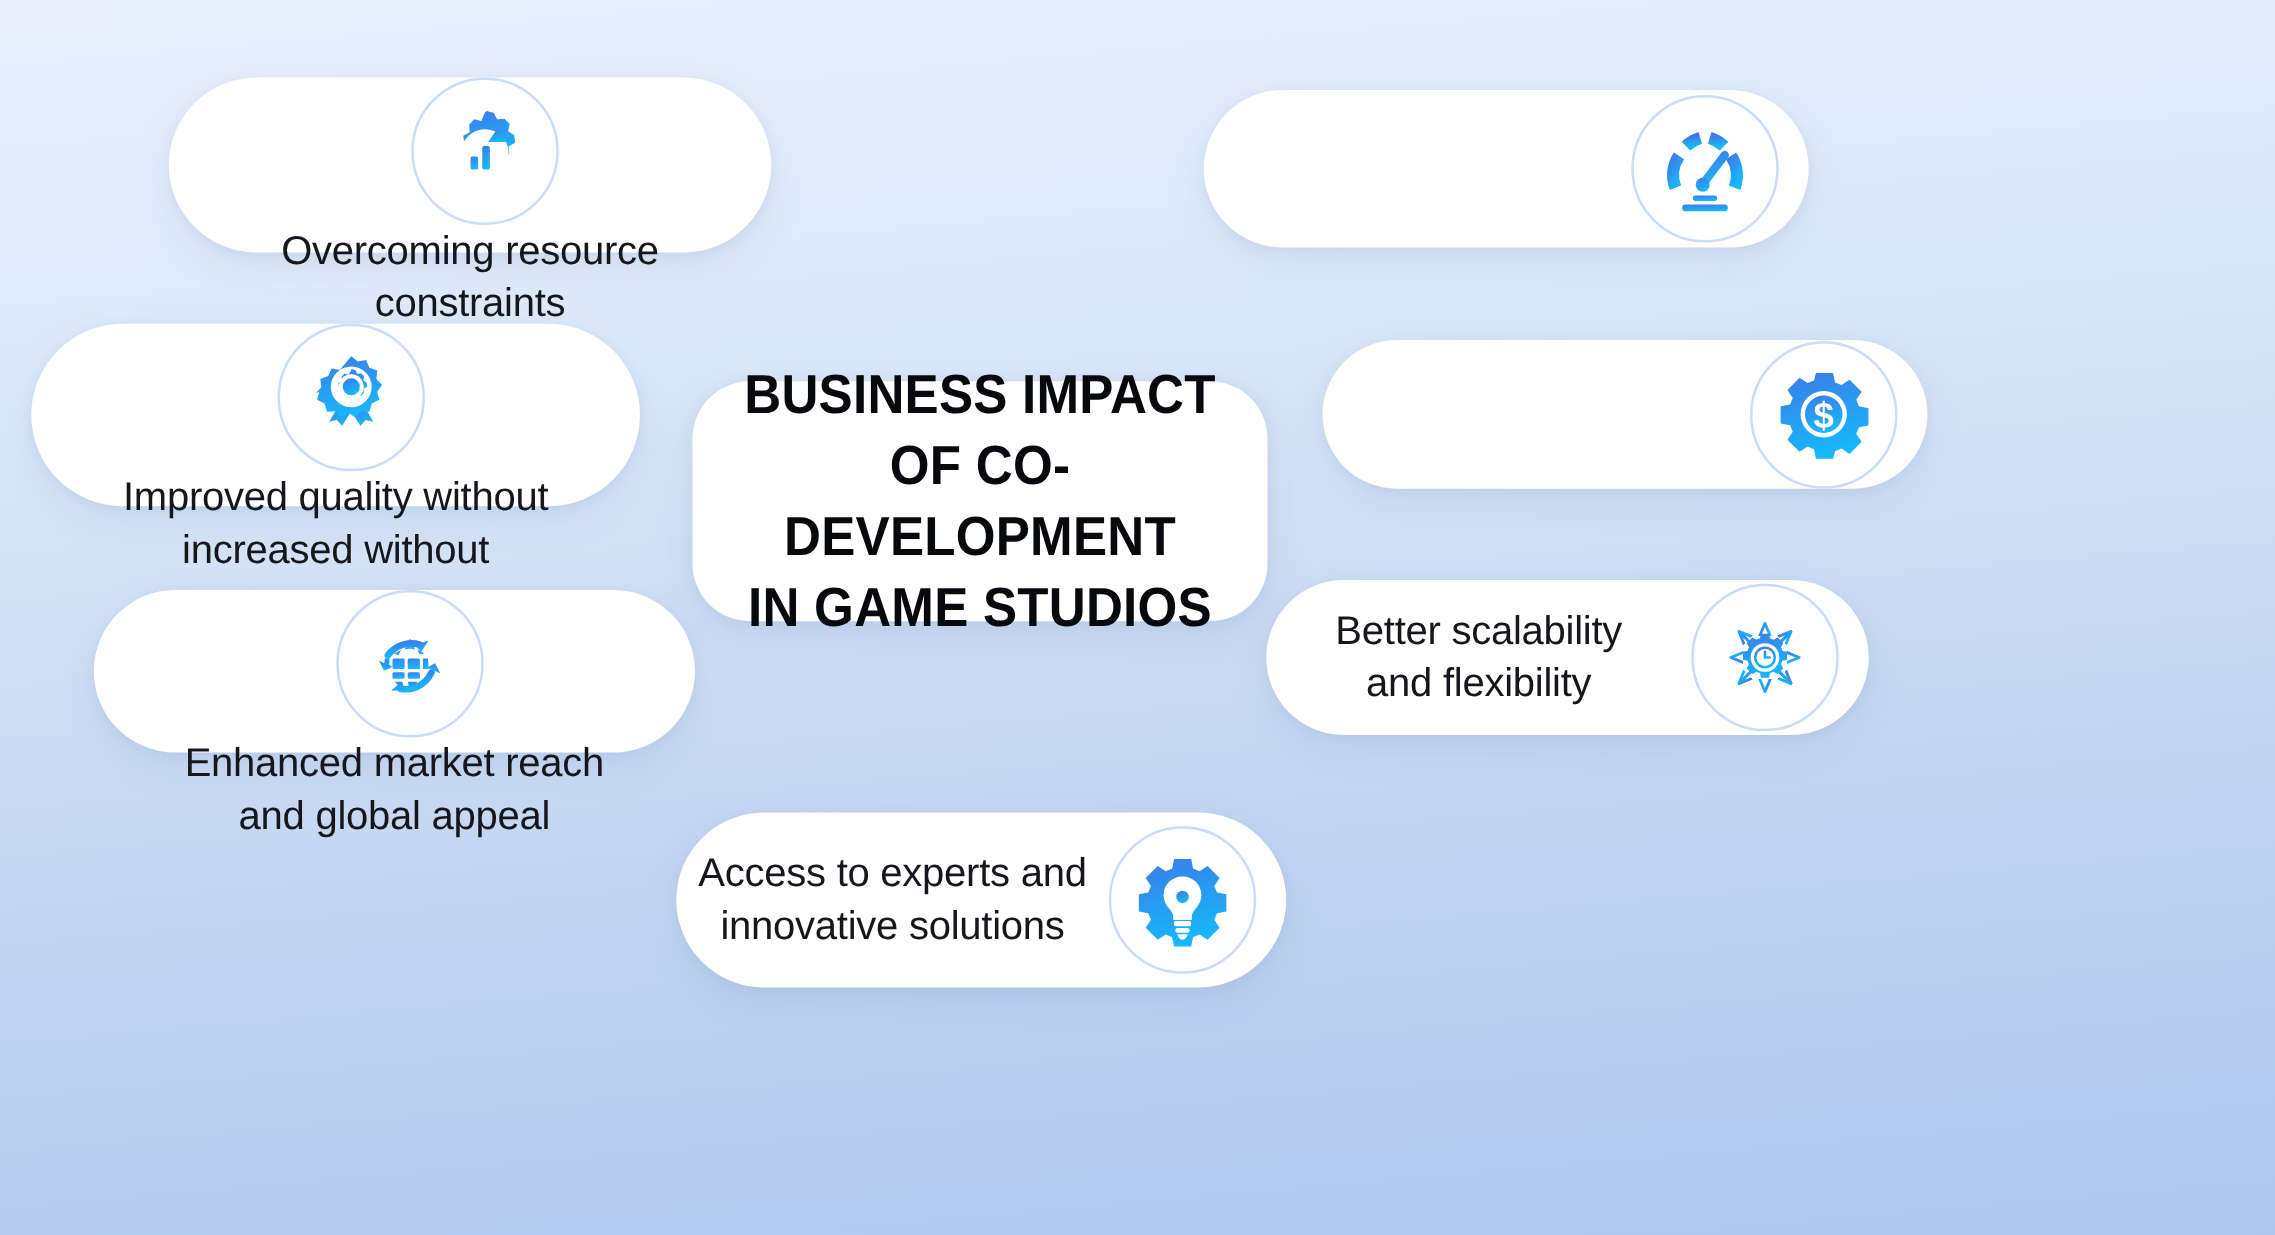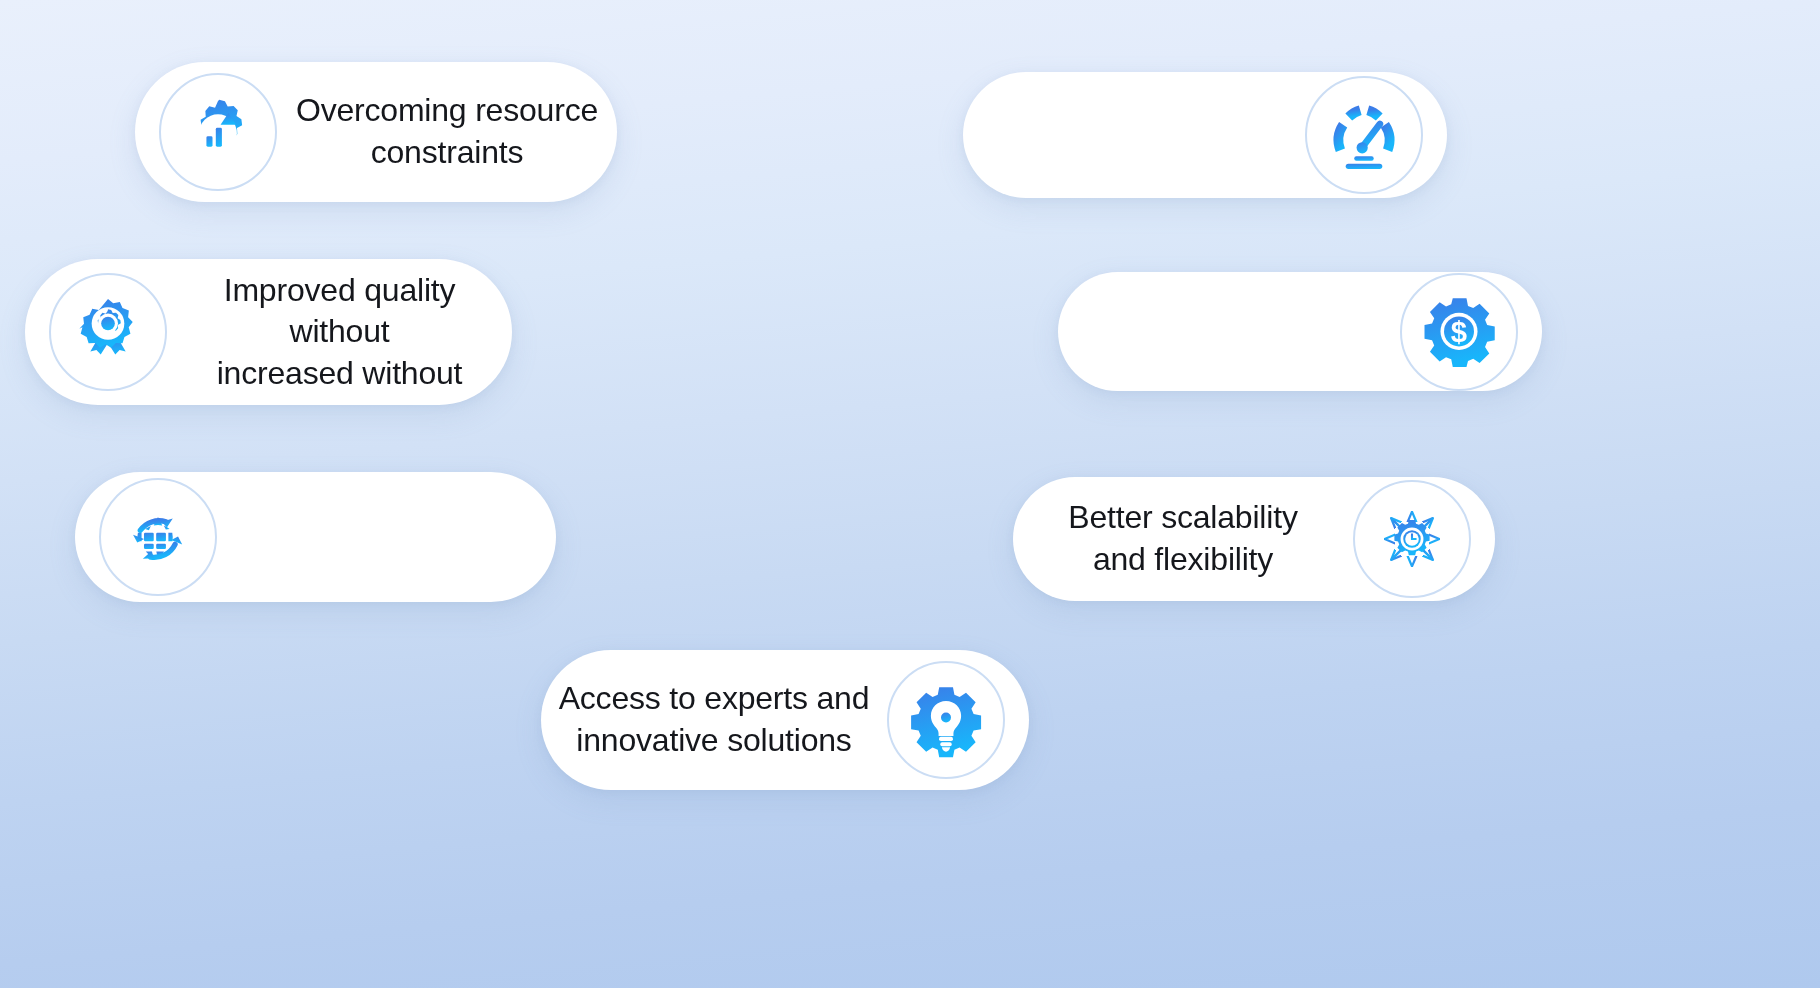--- a/index.html
+++ b/index.html
@@ -35,21 +35,21 @@
   .pill {
     position: absolute;
     background: #ffffff;
     border-radius: 999px;
     display: flex;
     align-items: center;
     box-shadow: 0 10px 28px rgba(120, 150, 190, 0.16),
                 0 2px 8px rgba(120, 150, 190, 0.10);
   }
 
-  .pill.icon-left  { flex-direction: row; }
+  .pill.icon-left  { flex-direction: column; }
   .pill.icon-right { flex-direction: row-reverse; }
 
   .pill-text {
     flex: 1 1 auto;
     text-align: center;
     color: #15171c;
     font-size: 32px;
     line-height: 1.30;
     letter-spacing: -0.2px;
     font-weight: 400;
@@ -97,21 +97,21 @@
     font-stretch: condensed;
     transform: scaleX(0.93);
   }
 
   
   #card-overcoming   { left: 135px;  top: 62px;  width: 482px; height: 140px; }
   #card-faster       { left: 963px;  top: 72px;  width: 484px; height: 126px; }
   #card-quality      { left: 25px;   top: 259px; width: 487px; height: 146px; }
   #card-cost         { left: 1058px; top: 272px; width: 484px; height: 119px; }
   #card-market       { left: 75px;   top: 472px; width: 481px; height: 130px; }
-  #card-scalability  { left: 1013px; top: 477px; width: 482px; height: 124px; }
+  #card-scalability  { left: 1013px; top: 464px; width: 482px; height: 124px; }
   #card-experts      { left: 541px;  top: 650px; width: 488px; height: 140px; }
 
   #center-card { left: 554px; top: 305px; width: 460px; height: 192px; }
 </style>
 </head>
 <body>
 
 <div class="stage">
 
   <div class="pill icon-left" id="card-overcoming">
@@ -222,20 +222,22 @@
         <g fill="none" stroke="url(#g5)" stroke-width="4.4" stroke-linecap="round">
           <path d="M17.5 26.5A19 19 0 0 1 38.5 19.5"></path>
           <path d="M46 38A19 19 0 0 1 26 48.5"></path>
         </g>
         <path fill="url(#g5)" d="M10.5 32.5l9.5-2-3 5.5z" transform="rotate(34 15 33)"></path>
         <path fill="url(#g5)" d="M44.5 17.5l-9.2 1.4 3.4 5.2z" transform="rotate(-8 40 20)"></path>
         <path fill="url(#g5)" d="M20 50.5l9.2-1.6-3.4-5.2z" transform="rotate(8 25 47)"></path>
         <path fill="url(#g5)" d="M53 35.5l-9.5 2 3-5.5z" transform="rotate(34 48 35)"></path>
       </svg>
     </span>
+    <span class="pill-text">Enhanced market reach
+and global appeal</span>
   </div>
 
   <div class="pill icon-right" id="card-scalability">
     <span class="icon-wrap">
       <svg viewBox="0 0 64 64">
         <defs>
           <linearGradient id="g6" x1="0" y1="0" x2="0.25" y2="1">
             <stop offset="0" stop-color="#3b7de8"></stop>
               <stop offset="1" stop-color="#18b6fb"></stop>
           </linearGradient>
@@ -280,14 +282,19 @@
         <path fill="#ffffff" d="M28.6 54.4h6.8c-.5 2.4-1.8 3.6-3.4 3.6s-2.9-1.2-3.4-3.6z"></path>
         <path d="M32 43.8V32.2" stroke="url(#g7)" stroke-width="3.2" stroke-linecap="round" fill="none"></path>
         <circle cx="32" cy="30" r="4.1" fill="url(#g7)"></circle>
         <path d="M38.9 34.2a8.6 8.6 0 0 0-6.2-12.4" stroke="#ffffff" stroke-width="2.6" stroke-linecap="round" fill="none"></path>
       </svg>
     </span>
     <span class="pill-text">Access to experts and
 innovative solutions</span>
   </div>
 
+  <div class="center-card" id="center-card">
+    <div class="center-title">BUSINESS IMPACT
+OF CO-DEVELOPMENT
+IN GAME STUDIOS</div>
+  </div>
 
 </div>
 
 </body></html>

